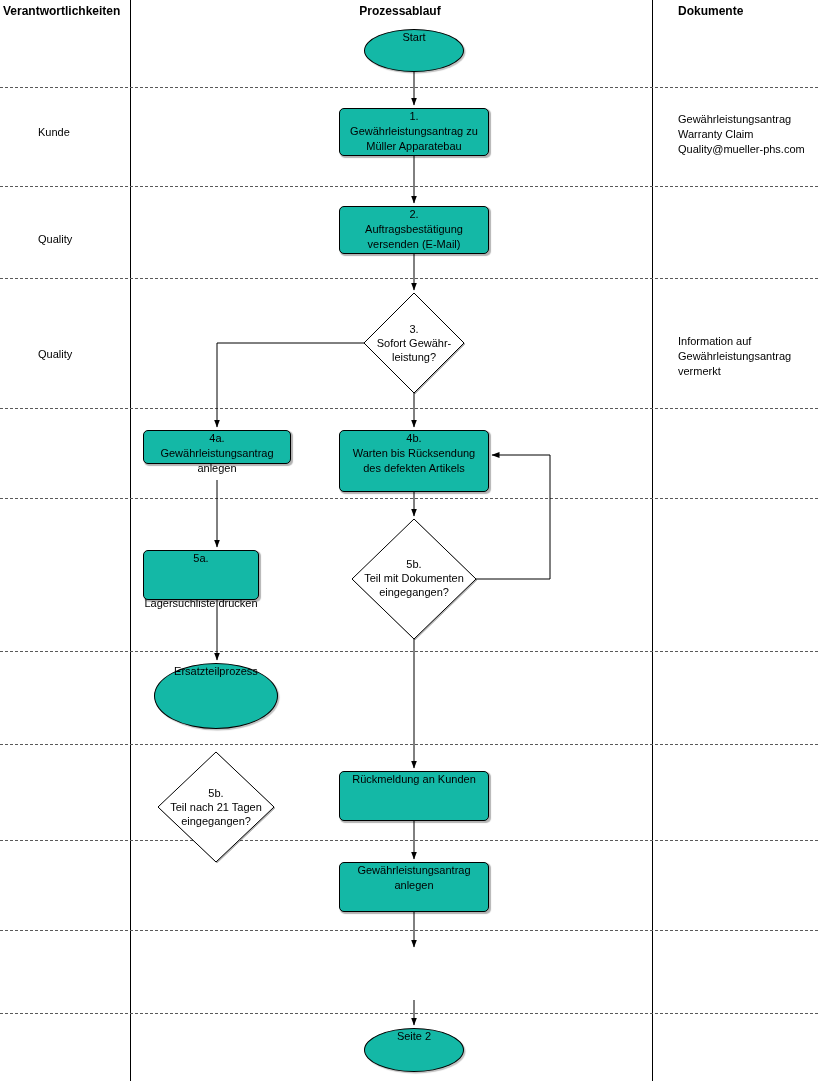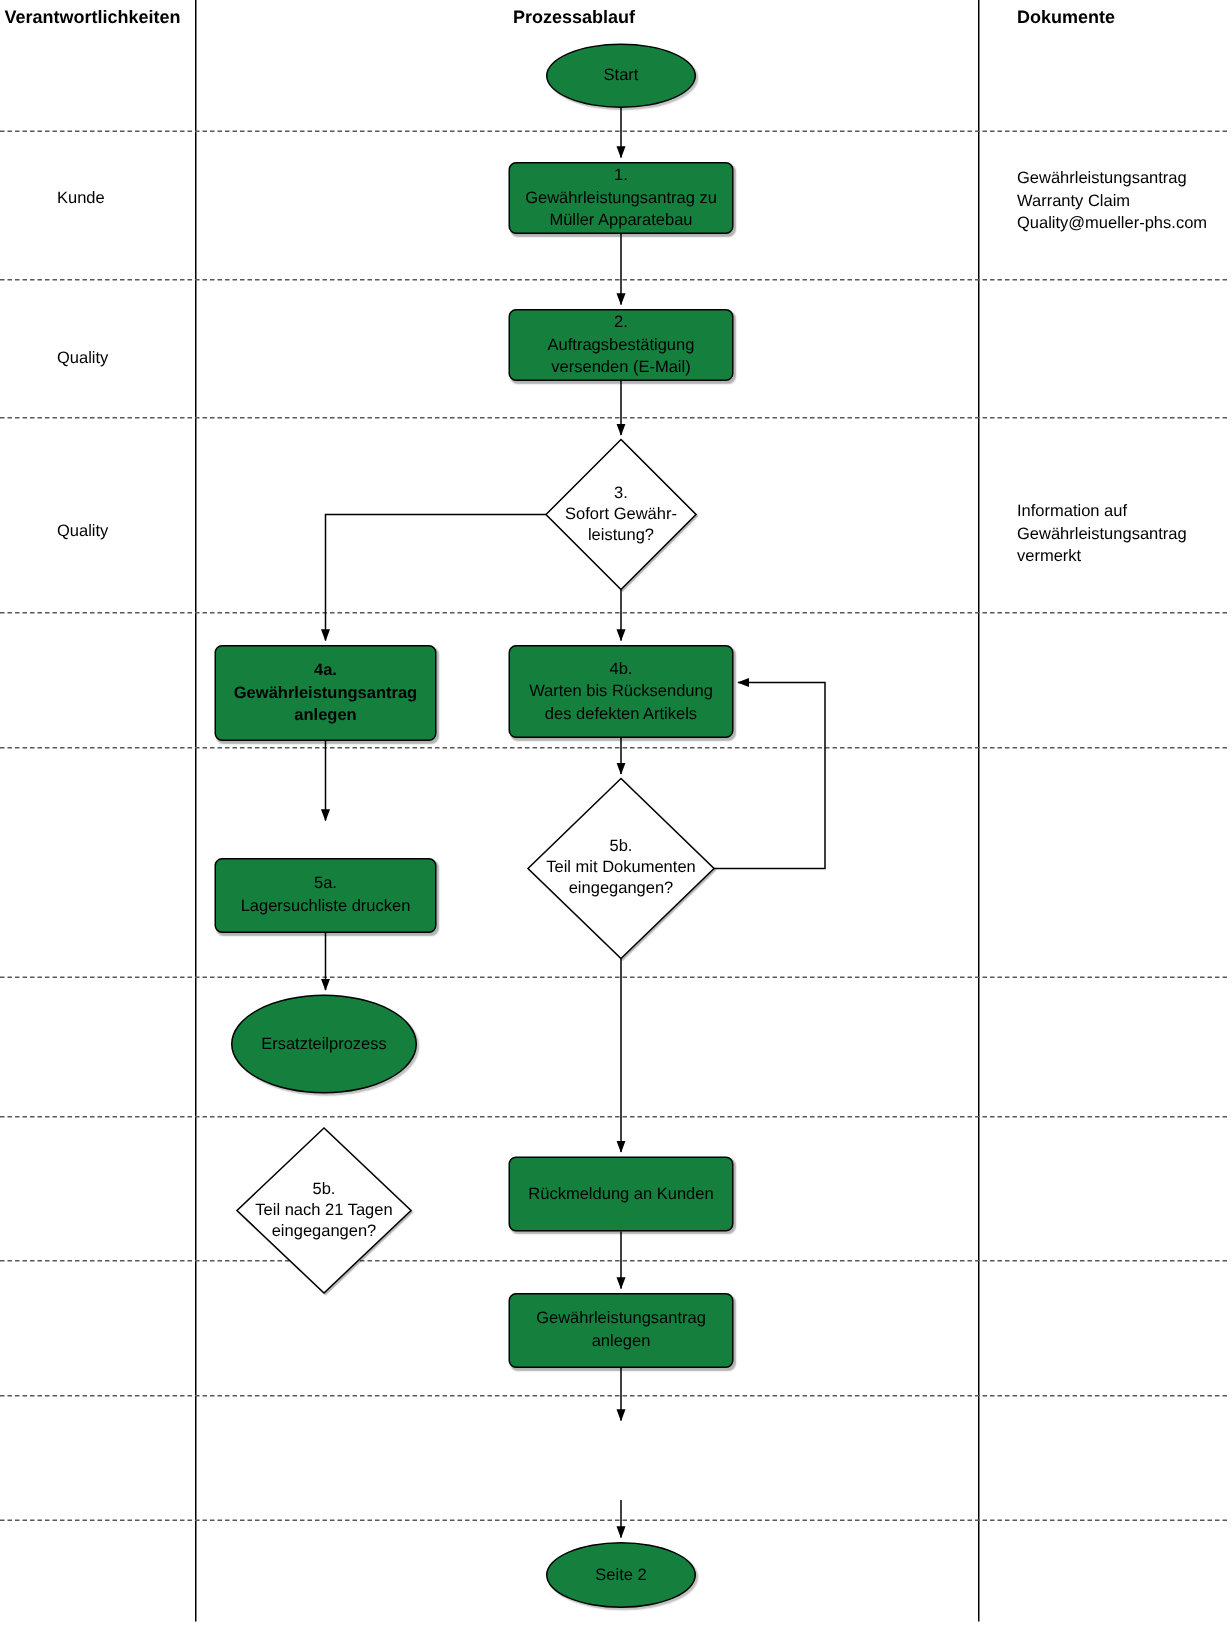--- a/index.html
+++ b/index.html
@@ -25,23 +25,23 @@
   }
   .lane-label{
     position:absolute;left:10px;font-size:11px;color:#000;white-space:nowrap;margin-left:28px;
   }
   .doc-block{
     position:absolute;left:678px;width:140px;
     font-size:11px;line-height:15px;color:#000;
   }
   .node{
     position:absolute;box-sizing:border-box;
-    display:flex;flex-direction:column;justify-content:center;align-items:center;
+    display:flex;flex-direction:column;justify-content:flex-start;align-items:center;
     text-align:center;font-size:11px;line-height:15px;color:#000;
-    background:#15803d;
+    background:#14b8a6;
   }
   .box{
     border:1px solid #000;border-radius:5px;
     box-shadow:1.5px 1.5px 1px rgba(0,0,0,0.3);
   }
   .ellipse{
     border:1px solid #000;border-radius:50%;
     box-shadow:1.5px 1.5px 1px rgba(0,0,0,0.25);
   }
   .diamond-text{
@@ -52,21 +52,21 @@
   svg .shape{fill:#ffffff;stroke:#000;stroke-width:1;
     filter:drop-shadow(1.5px 1.5px 0.5px rgba(0,0,0,0.3));}
   svg .conn{fill:none;stroke:#000;stroke-width:1;}
 </style>
 </head>
 <body>
 
 <div class="canvas">
 
   <div class="col-header" style="left:3px;">Verantwortlichkeiten</div>
-  <div class="col-header" style="left:342px;width:170px;">Prozessablauf</div>
+  <div class="col-header" style="left:315px;width:170px;text-align:center;">Prozessablauf</div>
   <div class="col-header" style="left:678px;">Dokumente</div>
 
   <div class="lane-vline" style="left:130px;"></div>
   <div class="lane-vline" style="left:652px;"></div>
 
   <div class="lane-sep" style="top:87px;"></div>
   <div class="lane-sep" style="top:186px;"></div>
   <div class="lane-sep" style="top:278px;"></div>
   <div class="lane-sep" style="top:408px;"></div>
   <div class="lane-sep" style="top:498px;"></div>
@@ -132,33 +132,33 @@
     <div>Auftragsbestätigung</div>
     <div>versenden (E-Mail)</div>
   </div>
 
   <div class="diamond-text" style="left:364px;top:322px;width:100px;">
     <div>3.</div>
     <div>Sofort Gewähr-</div>
     <div>leistung?</div>
   </div>
 
-  <div class="node box" style="left:143px;top:430px;width:148px;height:64px;font-weight:bold;">
+  <div class="node box" style="left:143px;top:430px;width:148px;height:34px;">
     <div>4a.</div>
     <div>Gewährleistungsantrag</div>
     <div>anlegen</div>
   </div>
 
   <div class="node box" style="left:339px;top:430px;width:150px;height:62px;">
     <div>4b.</div>
     <div>Warten bis Rücksendung</div>
     <div>des defekten Artikels</div>
   </div>
 
-  <div class="node box" style="left:143px;top:572px;width:148px;height:50px;">
+  <div class="node box" style="left:143px;top:550px;width:116px;height:50px;gap:30px;">
     <div>5a.</div>
     <div>Lagersuchliste drucken</div>
   </div>
 
   <div class="diamond-text" style="left:352px;top:557px;width:124px;">
     <div>5b.</div>
     <div>Teil mit Dokumenten</div>
     <div>eingegangen?</div>
   </div>
 

